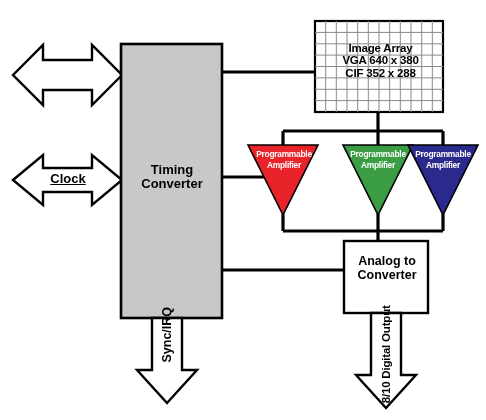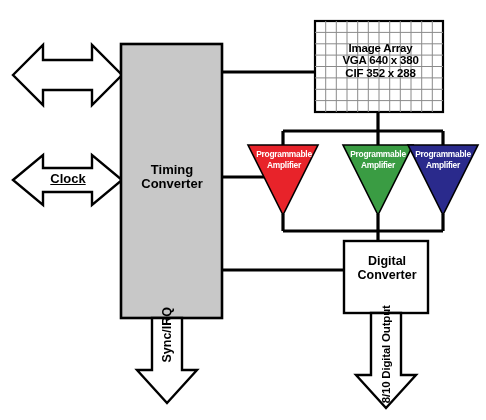--- a/index.html
+++ b/index.html
@@ -194,21 +194,21 @@
     <div>Programmable</div>
     <div>Amplifier</div>
   </div>
 
   <div class="lbl lbl-white amp-label" id="amp-blue-label">
     <div>Programmable</div>
     <div>Amplifier</div>
   </div>
 
   <div class="lbl" id="adc-label">
-    <div>Digital</div>
+    <div>Analog to</div>
     <div>Converter</div>
   </div>
 
   <div class="lbl vert" id="sync-irq-label">Sync/IRQ</div>
 
   <div class="lbl vert" id="digital-output-label">8/10 Digital Output</div>
 
 </div>
 
 </body></html>

